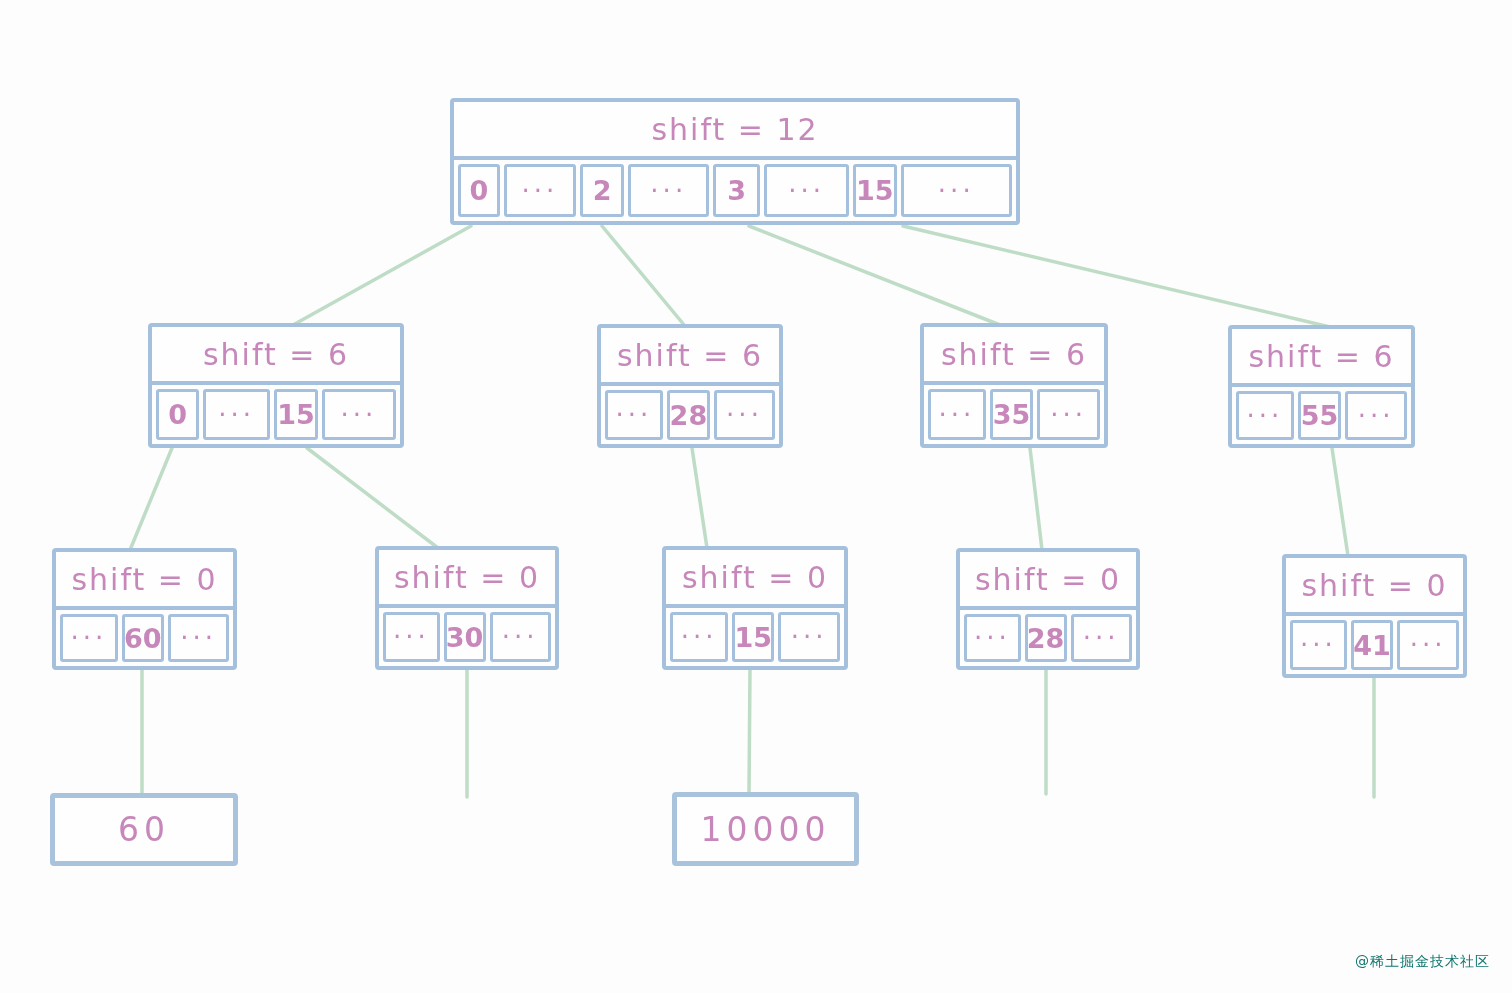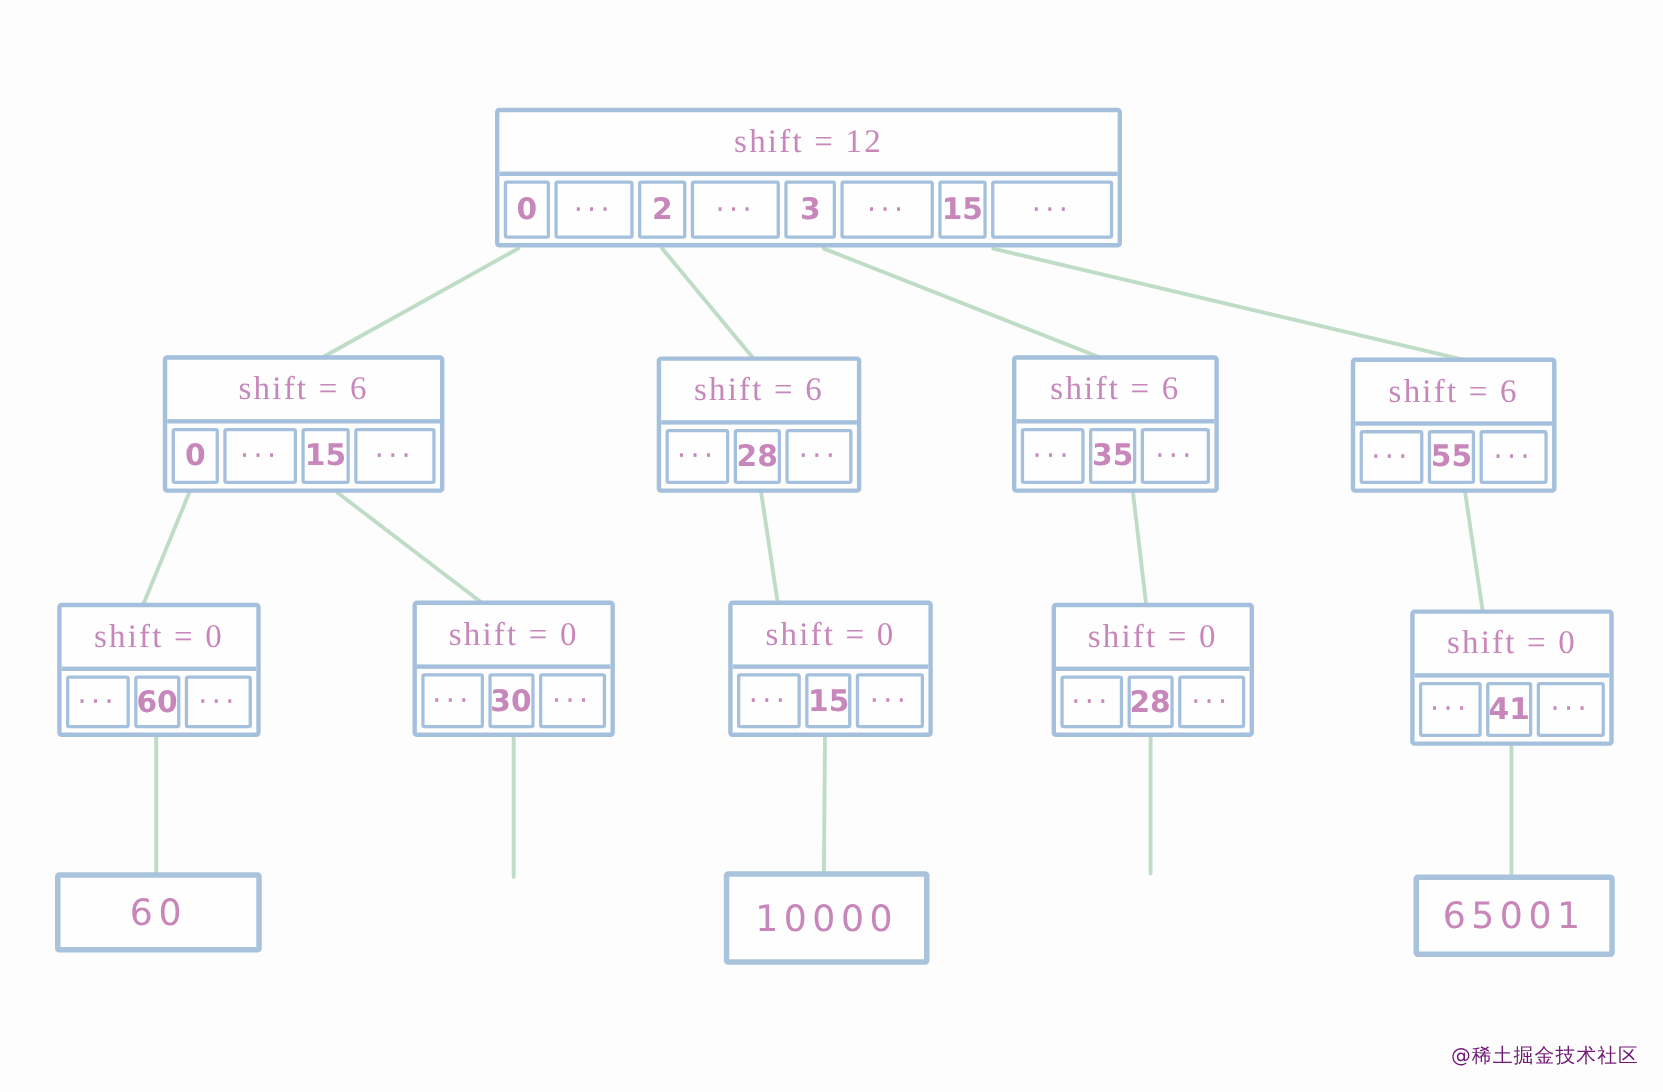--- a/index.html
+++ b/index.html
@@ -26,21 +26,20 @@
   .node-title {
     box-sizing: border-box;
     border-bottom: 4px solid #a5c0dc;
     display: flex;
     align-items: center;
     justify-content: center;
     color: #c787ba;
     font-size: 30px;
     letter-spacing: 2px;
     flex: 0 0 58px;
-    font-family: Liberation Serif, serif;
   }
   .node-cells {
     flex: 1;
     display: flex;
     padding: 2px;
   }
   .cell {
     box-sizing: border-box;
     border: 3px solid #a5c0dc;
     border-radius: 3px;
@@ -66,22 +65,22 @@
     justify-content: center;
     color: #c787ba;
     font-size: 33px;
     letter-spacing: 5px;
   }
 
   .watermark {
     position: absolute;
     right: 22px;
     bottom: 22px;
-    color: #701a75;
-    font-size: 18px;
+    color: #0f766e;
+    font-size: 14px;
     letter-spacing: 1px;
   }
 </style>
 </head>
 <body>
 
 <div class="canvas">
 
   <svg class="edges" width="1512" height="993" viewBox="0 0 1512 993">
     <line class="edge" x1="471" y1="226" x2="293" y2="325"></line>
@@ -190,18 +189,17 @@
   <div class="node" style="left:1282px;top:554px;width:185px;height:124px">
     <div class="node-title">shift = 0</div>
     <div class="node-cells">
       <div class="cell dots" style="flex:62">···</div>
       <div class="cell" style="flex:44">41</div>
       <div class="cell dots" style="flex:68">···</div>
     </div>
   </div>
 
   <div class="leaf" style="left:50px;top:793px;width:188px;height:73px">60</div>
-  <div class="leaf" style="left:658px;top:792px;width:187px;height:85px">10000</div>
-  <div class="leaf" style="left:1285px;top:795px;width:183px;height:75px">65001</div>
+  <div class="leaf" style="left:672px;top:792px;width:187px;height:74px">10000</div>
 
   <div class="watermark">@稀土掘金技术社区</div>
 
 </div>
 
 </body></html>

